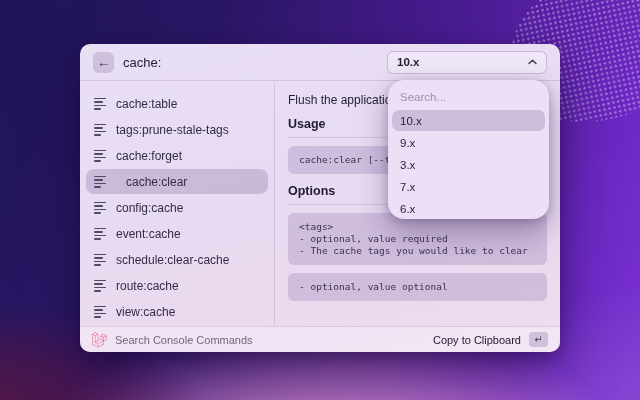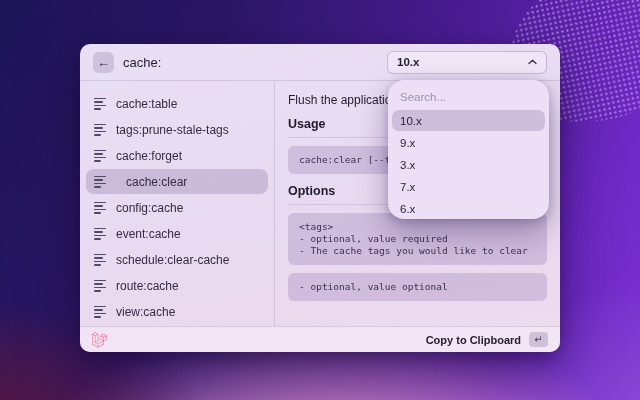--- a/index.html
+++ b/index.html
@@ -37,21 +37,21 @@
   .icon-lines i:nth-child(3){width:12px;}
   .icon-lines i:nth-child(4){width:7px;}
   .content{flex:1;padding:11px 13px;overflow:hidden;position:relative;}
   .desc{font-size:12px;color:#272134;}
   .section-heading{margin-top:10px;font-size:12.5px;font-weight:700;color:#201b2e;padding-bottom:6px;border-bottom:1px solid rgba(85,62,112,.15);}
   .codeblock{margin-top:8px;background:rgba(148,124,178,.30);border-radius:6px;padding:8px 11px;font-family:"DejaVu Sans Mono","Liberation Mono",monospace;font-size:9.5px;line-height:12px;color:#3a3350;white-space:pre;}
   
   .footer{position:absolute;left:0;right:0;bottom:0;height:26px;box-sizing:border-box;border-top:1px solid rgba(85,62,112,.16);display:flex;align-items:center;padding:0 12px;background:rgba(245,237,249,.55);}
   .logo{display:flex;align-items:center;}
   .app-name{margin-left:8px;font-size:11px;color:#6e6784;}
-  .copy-label{margin-left:auto;font-size:11px;font-weight:700;color:#262033;}
+  .copy-label{margin-left:auto;font-size:11px;font-weight:400;color:#262033;}
   .key-btn{margin-left:8px;width:19px;height:15px;border-radius:4px;background:rgba(104,88,130,.25);display:flex;align-items:center;justify-content:center;font-size:10px;color:#46405c;}
   
   .dropdown{position:absolute;left:308px;top:36px;width:161px;height:139px;background:#ecdff6;border-radius:16px;box-shadow:0 12px 30px rgba(35,15,70,.35),0 2px 8px rgba(35,15,70,.2);padding:4px;box-sizing:border-box;z-index:10;}
   .dd-search{padding:7px 8px 7px;font-size:11.5px;color:#9a91ab;}
   .dd-option{height:21px;display:flex;align-items:center;padding:0 8px;border-radius:7px;font-size:11.5px;color:#2a2438;margin-bottom:1px;}
   .dd-option.selected{background:rgba(96,72,128,.22);}
 </style>
 </head>
 <body>
 
@@ -171,20 +171,21 @@
       <div class="codeblock"><div>- optional, value optional</div></div>
     </div>
   </div>
 
   <div class="footer">
     <span class="logo">
       <svg width="15" height="16" viewBox="0 0 50 52" fill="#ea5477">
           <path d="M49.626 11.564a.809.809 0 0 1 .028.209v10.972a.8.8 0 0 1-.402.694l-9.209 5.302V39.25c0 .286-.152.55-.4.694L20.42 51.01c-.044.025-.092.041-.14.058-.018.006-.035.017-.054.022a.805.805 0 0 1-.41 0c-.022-.006-.042-.018-.063-.026-.044-.016-.09-.03-.132-.054L.402 39.944A.801.801 0 0 1 0 39.25V6.334c0-.072.01-.142.028-.21.006-.023.02-.044.028-.067.015-.042.029-.085.051-.124.015-.026.037-.047.055-.071.023-.032.044-.065.071-.093.023-.023.053-.04.079-.06.029-.024.055-.05.088-.069h.001l9.61-5.533a.802.802 0 0 1 .8 0l9.61 5.533h.002c.032.02.059.045.088.068.026.02.055.038.078.06.028.029.048.062.072.094.017.024.04.045.054.071.023.04.036.082.052.124.008.023.022.044.028.068a.809.809 0 0 1 .028.209v20.559l8.008-4.611v-10.51c0-.07.01-.141.028-.208.007-.024.02-.045.028-.068.016-.042.03-.085.052-.124.015-.026.037-.047.054-.071.024-.032.044-.065.072-.093.023-.023.052-.04.078-.06.03-.024.056-.05.088-.069h.001l9.611-5.533a.801.801 0 0 1 .8 0l9.61 5.533c.034.02.06.045.09.068.025.02.054.038.077.06.028.029.048.062.072.094.018.024.04.045.054.071.023.039.036.082.052.124.009.023.022.044.028.068zM48.04 22.28v-9.123l-3.363 1.936-4.646 2.675v9.124l8.01-4.611zm-9.61 16.51v-9.13l-4.57 2.61-13.05 7.448v9.216l17.62-10.144zM1.585 7.72v31.068l17.618 10.143v-9.214l-9.204-5.209-.003-.002-.004-.002c-.031-.018-.057-.044-.086-.066-.025-.02-.054-.036-.076-.058l-.002-.003c-.026-.025-.044-.056-.066-.084-.02-.027-.044-.05-.06-.078l-.001-.003c-.018-.03-.029-.066-.042-.1-.013-.03-.03-.058-.038-.09v-.001c-.01-.038-.012-.078-.016-.117-.004-.03-.012-.06-.012-.09V11.57L4.95 8.993 1.585 7.72zm8.81-5.994L2.392 6.334l8.002 4.607 8.001-4.607-8.002-4.608zm4.164 28.764l4.645-2.674V7.72l-3.363 1.936-4.646 2.675v20.096l3.364-1.937zM39.243 7.164l-8.002 4.607 8.002 4.607 8.001-4.608-8.001-4.606zm-.801 10.6l-4.646-2.675-3.363-1.936v9.124l4.645 2.674 3.364 1.937v-9.124zM19.998 38.159l11.743-6.704 5.87-3.35-7.996-4.603-9.211 5.303-8.394 4.833 7.988 4.52z"></path>
         </svg>
     </span>
+    <span class="app-name">Search Console Commands</span>
     <span class="copy-label">Copy to Clipboard</span>
     <span class="key-btn">↵</span>
   </div>
 
   <div class="dropdown">
     <div class="dd-search">Search...</div>
     <div class="dd-option selected">
       <span>10.x</span>
     </div>
     <div class="dd-option">

